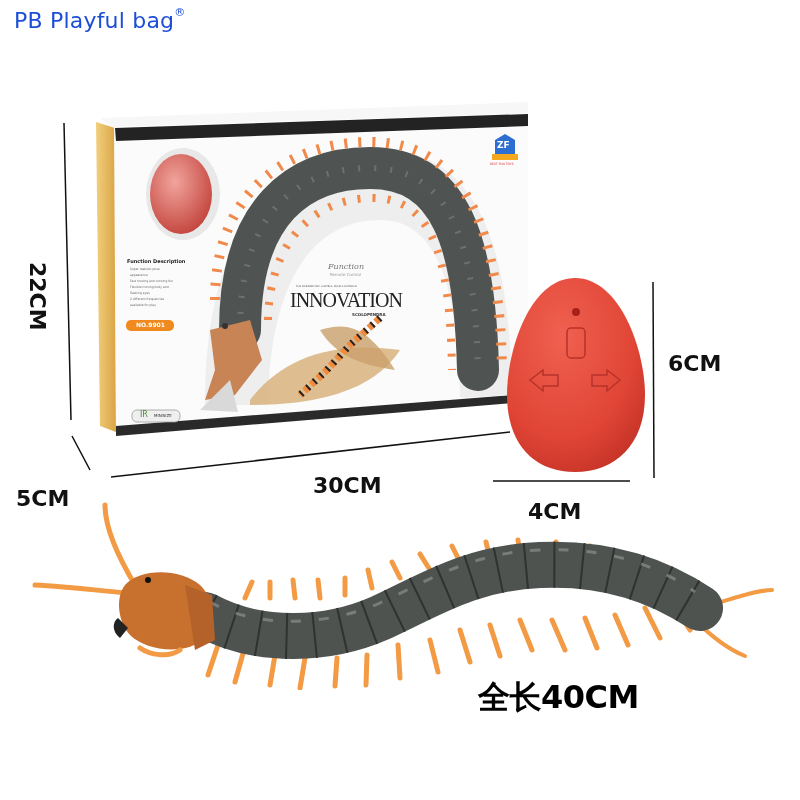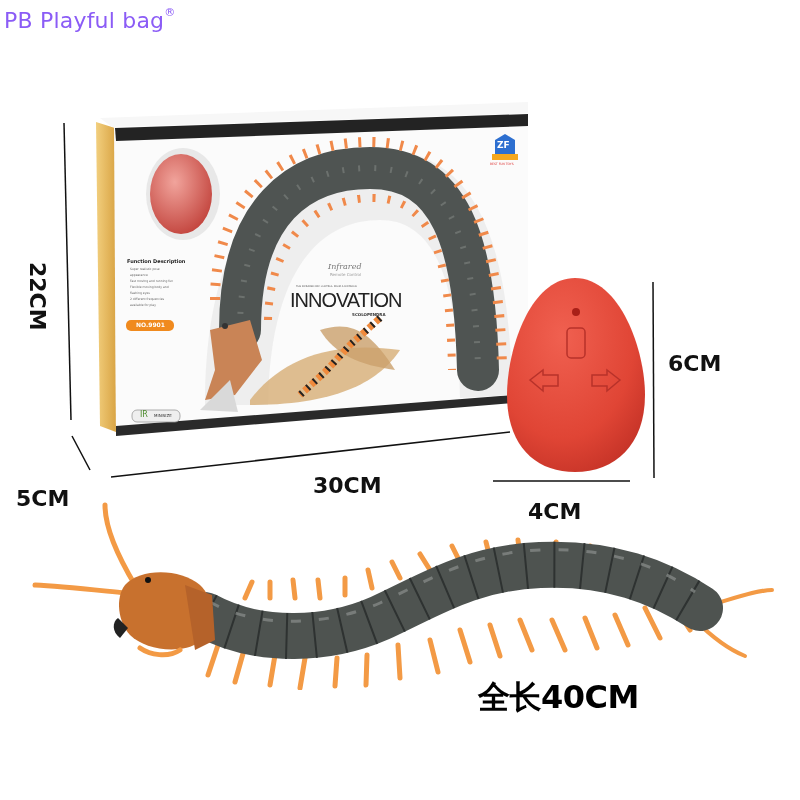--- a/index.html
+++ b/index.html
@@ -1,18 +1,18 @@
 <!DOCTYPE html>
 <html><head>
 <meta charset="utf-8">
 <style>
   html,body{margin:0;padding:0;background:#fff;}
   body{width:800px;height:800px;position:relative;overflow:hidden;font-family:"Liberation Sans","DejaVu Sans",sans-serif;}
   .abs{position:absolute;}
-  .brand{left:4px;top:8px;color:#8b5cf6;font-size:22px;font-family:"DejaVu Sans",sans-serif;letter-spacing:0.2px;}
+  .brand{left:14px;top:8px;color:#1d4ed8;font-size:22px;font-family:"DejaVu Sans",sans-serif;letter-spacing:0.2px;}
   .brand sup{font-size:11px;vertical-align:top;position:relative;top:-2px;}
   .dim{font-weight:bold;color:#111;font-size:22px;font-family:"DejaVu Sans",sans-serif;}
   .box-text{font-family:"DejaVu Sans",sans-serif;}
   .total{left:478px;top:676px;font-size:32px;font-weight:bold;color:#000;font-family:"DejaVu Sans",sans-serif;letter-spacing:-0.5px;}
 </style>
 </head>
 <body>
 
 <div class="abs brand">
   <span>PB Playful bag</span><sup>®</sup>
@@ -76,24 +76,24 @@
 
   <rect x="126" y="320" width="48" height="11" rx="5" fill="#f08a1e"></rect>
   <rect x="132" y="410" width="48" height="12" rx="5" fill="#efefef" stroke="#9a9a9a" stroke-width="0.8"></rect>
 
   <polygon points="495,140 505,134 515,140 515,158 495,158" fill="#2d6fd0"></polygon>
   <rect x="492" y="154" width="26" height="6" fill="#f5a81e"></rect>
 </svg>
 
 <div class="abs box-text" style="left:497px;top:140px;font-size:9px;font-weight:bold;color:#fff;">ZF</div>
 <div class="abs box-text" style="left:490px;top:162px;font-size:3px;color:#d33;">BEST FUN TOYS</div>
-<div class="abs box-text" style="left:328px;top:262px;font-size:8px;color:#777;font-family:'DejaVu Serif',serif;font-style:italic;">Infrared</div>
+<div class="abs box-text" style="left:328px;top:262px;font-size:8px;color:#777;font-family:'DejaVu Serif',serif;font-style:italic;">Function</div>
 <div class="abs box-text" style="left:330px;top:272px;font-size:4px;color:#999;">Remote Control</div>
 <div class="abs box-text" style="left:296px;top:285px;font-size:2.5px;color:#555;">THE INFRARED RAY CONTROL FROM A DISTANCE</div>
-<div class="abs" style="left:290px;top:289px;font-size:20px;color:#222;font-family:Liberation Sans, sans-serif;letter-spacing:-1px;">INNOVATION</div>
+<div class="abs" style="left:290px;top:289px;font-size:20px;color:#222;font-family:Liberation Serif, serif;letter-spacing:-1px;">INNOVATION</div>
 <div class="abs box-text" style="left:352px;top:312px;font-size:4px;font-weight:bold;color:#333;">SCOLOPENDRA</div>
 <div class="abs box-text" style="left:127px;top:258px;font-size:5px;font-weight:bold;color:#222;">Function Description</div>
 <div class="abs box-text" style="left:130px;top:266px;font-size:3px;color:#666;line-height:6px;width:45px;">
   <div>Super realistic pose appearance</div>
   <div>Fast moving and running fun</div>
   <div>Flexible moving body and flashing eyes</div>
   <div>2 different frequencies available for play</div>
 </div>
 <div class="abs box-text" style="left:136px;top:321px;font-size:6px;font-weight:bold;color:#fff;">NO.9901</div>
 <div class="abs box-text" style="left:140px;top:410px;font-size:8px;font-weight:normal;color:#4a8a2a;">IR</div>

